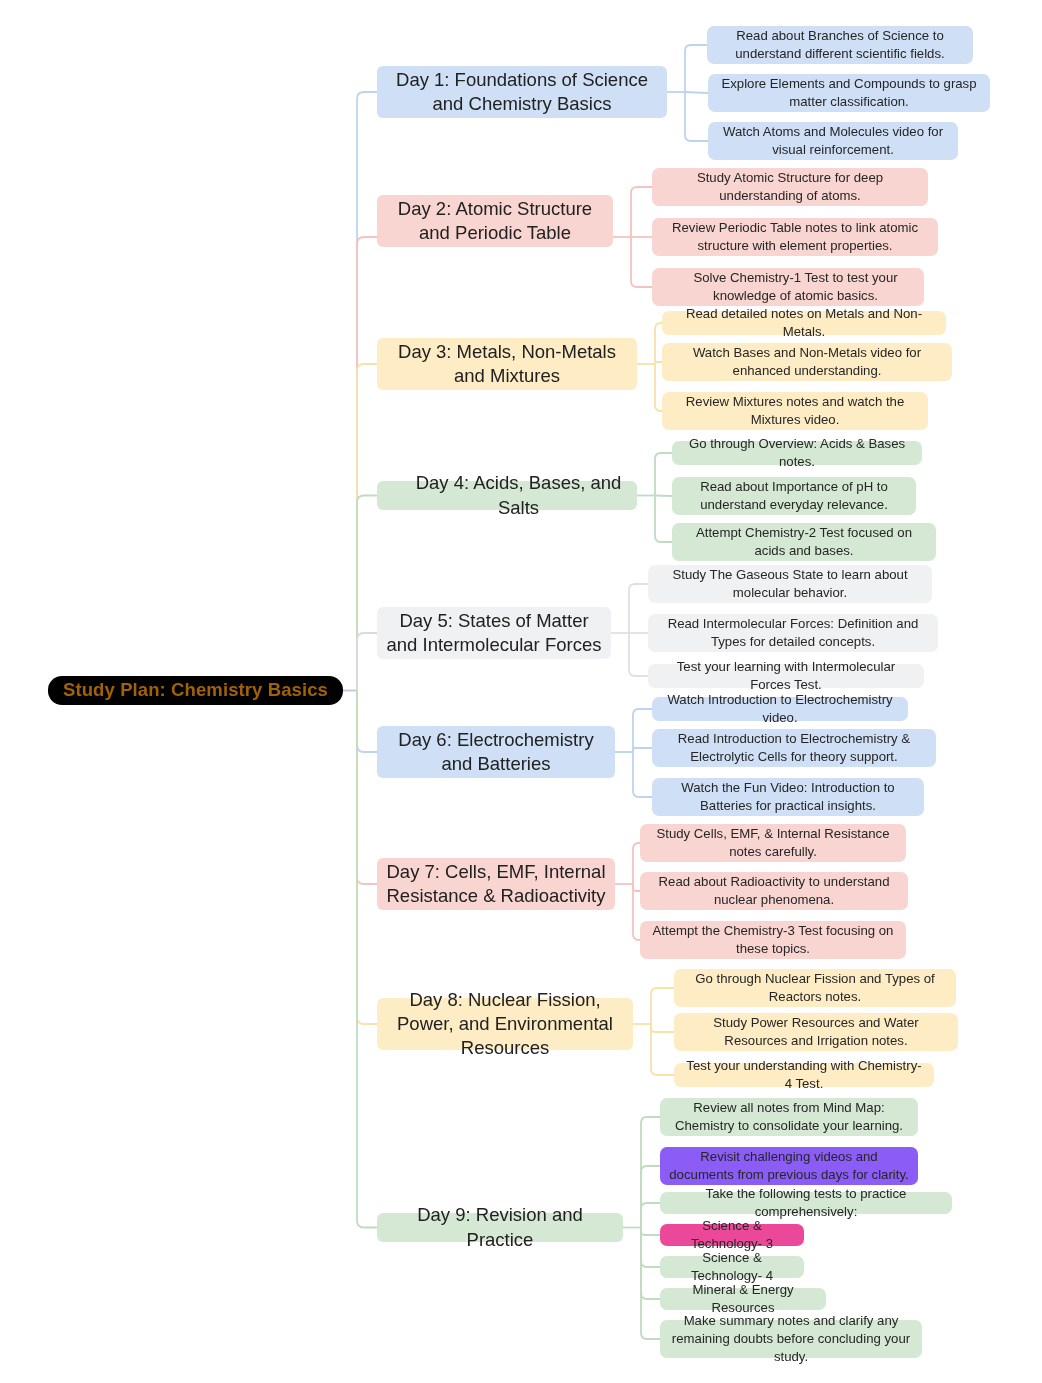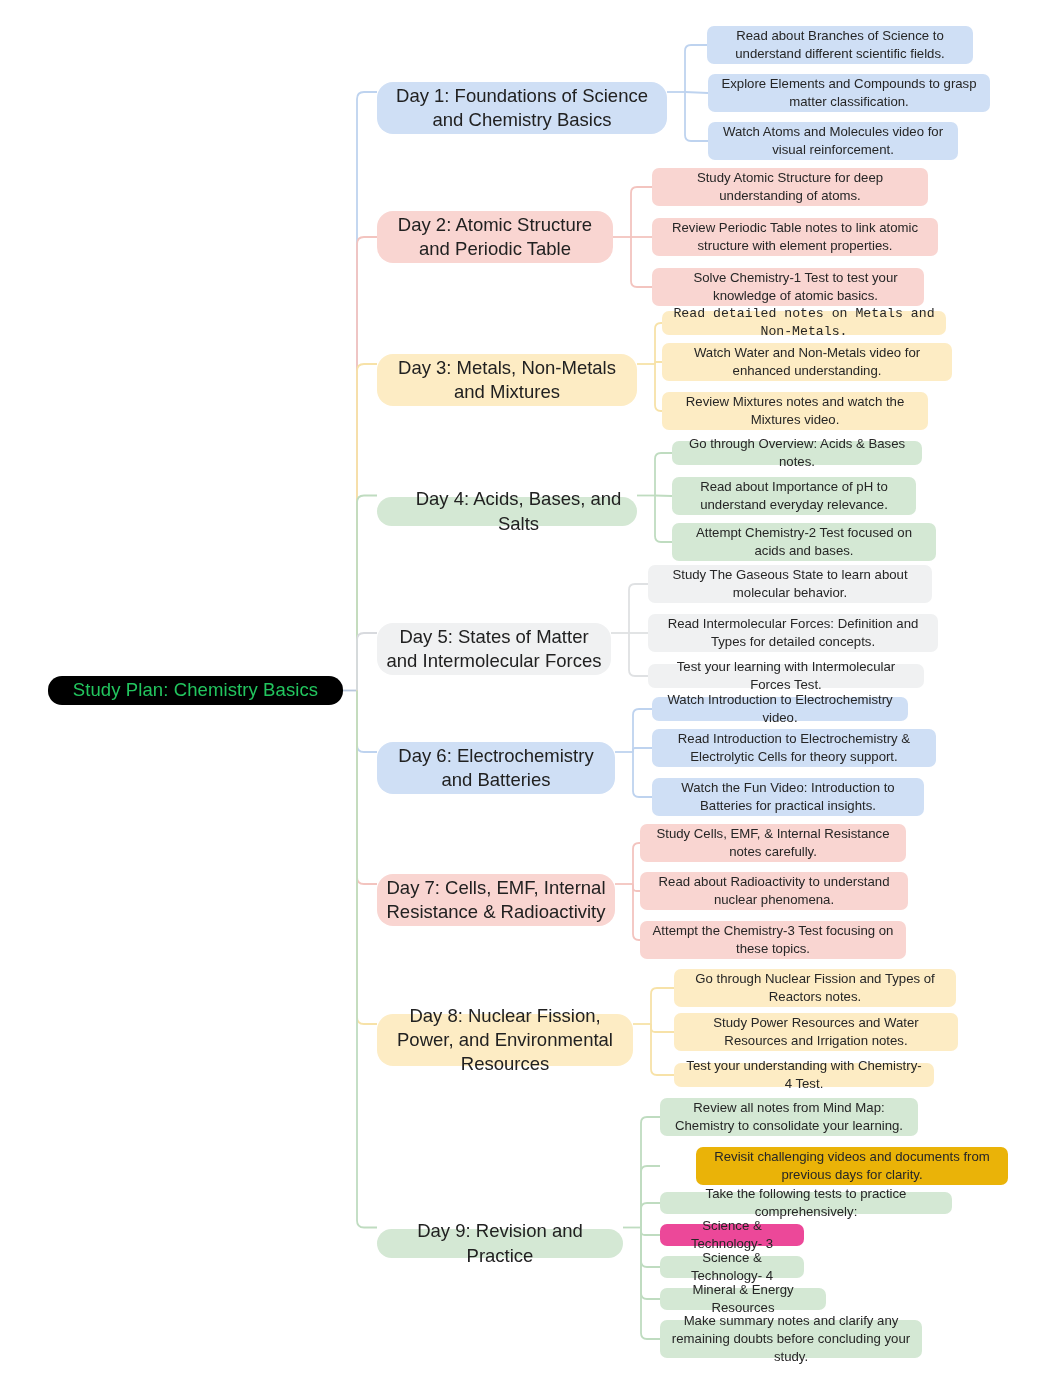--- a/index.html
+++ b/index.html
@@ -28,31 +28,30 @@
     align-items: center;
     justify-content: center;
     text-align: center;
     border-radius: 9px;
     color: #222222;
     line-height: 1.30;
     padding: 4px 9px;
   }
   .root-node {
     background: #000000;
-    color: #22c55e;
-    font-weight: normal;
+    color: #a16207;
+    font-weight: bold;
     font-size: 18.5px;
     border-radius: 14px;
     letter-spacing: 0.1px;
   }
   .branch-node {
     font-size: 18.5px;
-    border-radius: 16px;
+    border-radius: 6px;
     color: #212121;
-    margin-top: 16px;
   }
   .leaf-node {
     font-size: 13.2px;
     border-radius: 7px;
     color: #262626;
     line-height: 1.34;
   }
   
   #logo {
     position: absolute;
@@ -134,22 +133,22 @@
   <div id="branch-layer">
       <div class="node branch-node" style="left: 377px; top: 66px; width: 290px; min-height: 52px; height: 52px; background: rgb(207, 223, 245);">Day 1: Foundations of Science and Chemistry Basics</div>
       <div class="node leaf-node" style="left: 707px; top: 26px; width: 266px; min-height: 38px; height: 38px; background: rgb(207, 223, 245);">Read about Branches of Science to understand different scientific fields.</div>
       <div class="node leaf-node" style="left: 708px; top: 74px; width: 282px; min-height: 38px; height: 38px; background: rgb(207, 223, 245);">Explore Elements and Compounds to grasp matter classification.</div>
       <div class="node leaf-node" style="left: 708px; top: 122px; width: 250px; min-height: 38px; height: 38px; background: rgb(207, 223, 245);">Watch Atoms and Molecules video for visual reinforcement.</div>
       <div class="node branch-node" style="left: 377px; top: 195px; width: 236px; min-height: 52px; height: 52px; background: rgb(249, 213, 209);">Day 2: Atomic Structure and Periodic Table</div>
       <div class="node leaf-node" style="left: 652px; top: 168px; width: 276px; min-height: 38px; height: 38px; background: rgb(249, 213, 209);">Study Atomic Structure for deep understanding of atoms.</div>
       <div class="node leaf-node" style="left: 652px; top: 218px; width: 286px; min-height: 38px; height: 38px; background: rgb(249, 213, 209);">Review Periodic Table notes to link atomic structure with element properties.</div>
       <div class="node leaf-node" style="left: 652px; top: 268px; width: 272px; min-height: 38px; height: 38px; background: rgb(249, 213, 209); padding-left: 24px;">Solve Chemistry-1 Test to test your knowledge of atomic basics.</div>
       <div class="node branch-node" style="left: 377px; top: 338px; width: 260px; min-height: 52px; height: 52px; background: rgb(253, 236, 196);">Day 3: Metals, Non-Metals and Mixtures</div>
-      <div class="node leaf-node" style="left: 662px; top: 311px; width: 284px; min-height: 24px; height: 24px; background: rgb(253, 236, 196); font-family: Liberation Mono, monospace;">Read detailed notes on Metals and Non-Metals.</div>
-      <div class="node leaf-node" style="left: 662px; top: 343px; width: 290px; min-height: 38px; height: 38px; background: rgb(253, 236, 196);">Watch Water and Non-Metals video for enhanced understanding.</div>
+      <div class="node leaf-node" style="left: 662px; top: 311px; width: 284px; min-height: 24px; height: 24px; background: rgb(253, 236, 196);">Read detailed notes on Metals and Non-Metals.</div>
+      <div class="node leaf-node" style="left: 662px; top: 343px; width: 290px; min-height: 38px; height: 38px; background: rgb(253, 236, 196);">Watch Bases and Non-Metals video for enhanced understanding.</div>
       <div class="node leaf-node" style="left: 662px; top: 392px; width: 266px; min-height: 38px; height: 38px; background: rgb(253, 236, 196);">Review Mixtures notes and watch the Mixtures video.</div>
       <div class="node branch-node" style="left: 377px; top: 481px; width: 260px; min-height: 29px; height: 29px; background: rgb(212, 232, 212); padding-left: 32px;">Day 4: Acids, Bases, and Salts</div>
       <div class="node leaf-node" style="left: 672px; top: 441px; width: 250px; min-height: 24px; height: 24px; background: rgb(212, 232, 212);">Go through Overview: Acids &amp; Bases notes.</div>
       <div class="node leaf-node" style="left: 672px; top: 477px; width: 244px; min-height: 38px; height: 38px; background: rgb(212, 232, 212);">Read about Importance of pH to understand everyday relevance.</div>
       <div class="node leaf-node" style="left: 672px; top: 523px; width: 264px; min-height: 38px; height: 38px; background: rgb(212, 232, 212);">Attempt Chemistry-2 Test focused on acids and bases.</div>
       <div class="node branch-node" style="left: 377px; top: 607px; width: 234px; min-height: 52px; height: 52px; background: rgb(240, 241, 242);">Day 5: States of Matter and Intermolecular Forces</div>
       <div class="node leaf-node" style="left: 648px; top: 565px; width: 284px; min-height: 38px; height: 38px; background: rgb(240, 241, 242);">Study The Gaseous State to learn about molecular behavior.</div>
       <div class="node leaf-node" style="left: 648px; top: 614px; width: 290px; min-height: 38px; height: 38px; background: rgb(240, 241, 242);">Read Intermolecular Forces: Definition and Types for detailed concepts.</div>
       <div class="node leaf-node" style="left: 648px; top: 664px; width: 276px; min-height: 24px; height: 24px; background: rgb(240, 241, 242);">Test your learning with Intermolecular Forces Test.</div>
       <div class="node branch-node" style="left: 377px; top: 726px; width: 238px; min-height: 52px; height: 52px; background: rgb(207, 223, 245);">Day 6: Electrochemistry and Batteries</div>
@@ -159,21 +158,21 @@
       <div class="node branch-node" style="left: 377px; top: 858px; width: 238px; min-height: 52px; height: 52px; background: rgb(249, 213, 209);">Day 7: Cells, EMF, Internal Resistance &amp; Radioactivity</div>
       <div class="node leaf-node" style="left: 640px; top: 824px; width: 266px; min-height: 38px; height: 38px; background: rgb(249, 213, 209);">Study Cells, EMF, &amp; Internal Resistance notes carefully.</div>
       <div class="node leaf-node" style="left: 640px; top: 872px; width: 268px; min-height: 38px; height: 38px; background: rgb(249, 213, 209);">Read about Radioactivity to understand nuclear phenomena.</div>
       <div class="node leaf-node" style="left: 640px; top: 921px; width: 266px; min-height: 38px; height: 38px; background: rgb(249, 213, 209);">Attempt the Chemistry-3 Test focusing on these topics.</div>
       <div class="node branch-node" style="left: 377px; top: 998px; width: 256px; min-height: 52px; height: 52px; background: rgb(253, 236, 196);">Day 8: Nuclear Fission, Power, and Environmental Resources</div>
       <div class="node leaf-node" style="left: 674px; top: 969px; width: 282px; min-height: 38px; height: 38px; background: rgb(253, 236, 196);">Go through Nuclear Fission and Types of Reactors notes.</div>
       <div class="node leaf-node" style="left: 674px; top: 1013px; width: 284px; min-height: 38px; height: 38px; background: rgb(253, 236, 196);">Study Power Resources and Water Resources and Irrigation notes.</div>
       <div class="node leaf-node" style="left: 674px; top: 1063px; width: 260px; min-height: 24px; height: 24px; background: rgb(253, 236, 196);">Test your understanding with Chemistry-4 Test.</div>
       <div class="node branch-node" style="left: 377px; top: 1213px; width: 246px; min-height: 29px; height: 29px; background: rgb(212, 232, 212);">Day 9: Revision and Practice</div>
       <div class="node leaf-node" style="left: 660px; top: 1098px; width: 258px; min-height: 38px; height: 38px; background: rgb(212, 232, 212);">Review all notes from Mind Map: Chemistry to consolidate your learning.</div>
-      <div class="node leaf-node" style="left: 660px; top: 1147px; width: 312px; min-height: 38px; height: 38px; background: #eab308; margin-left: 36px;">Revisit challenging videos and documents from previous days for clarity.</div>
+      <div class="node leaf-node" style="left: 660px; top: 1147px; width: 258px; min-height: 38px; height: 38px; background: #8b5cf6;">Revisit challenging videos and documents from previous days for clarity.</div>
       <div class="node leaf-node" style="left: 660px; top: 1192px; width: 292px; min-height: 22px; height: 22px; background: rgb(212, 232, 212);">Take the following tests to practice comprehensively:</div>
       <div class="node leaf-node" style="left: 660px; top: 1224px; width: 144px; min-height: 22px; height: 22px; background: #ec4899;">Science &amp; Technology- 3</div>
       <div class="node leaf-node" style="left: 660px; top: 1256px; width: 144px; min-height: 22px; height: 22px; background: rgb(212, 232, 212);">Science &amp; Technology- 4</div>
       <div class="node leaf-node" style="left: 660px; top: 1288px; width: 166px; min-height: 22px; height: 22px; background: rgb(212, 232, 212);">Mineral &amp; Energy Resources</div>
       <div class="node leaf-node" style="left: 660px; top: 1320px; width: 262px; min-height: 38px; height: 38px; background: rgb(212, 232, 212);">Make summary notes and clarify any remaining doubts before concluding your study.</div>
     </div>
 
 
 </div>
 

